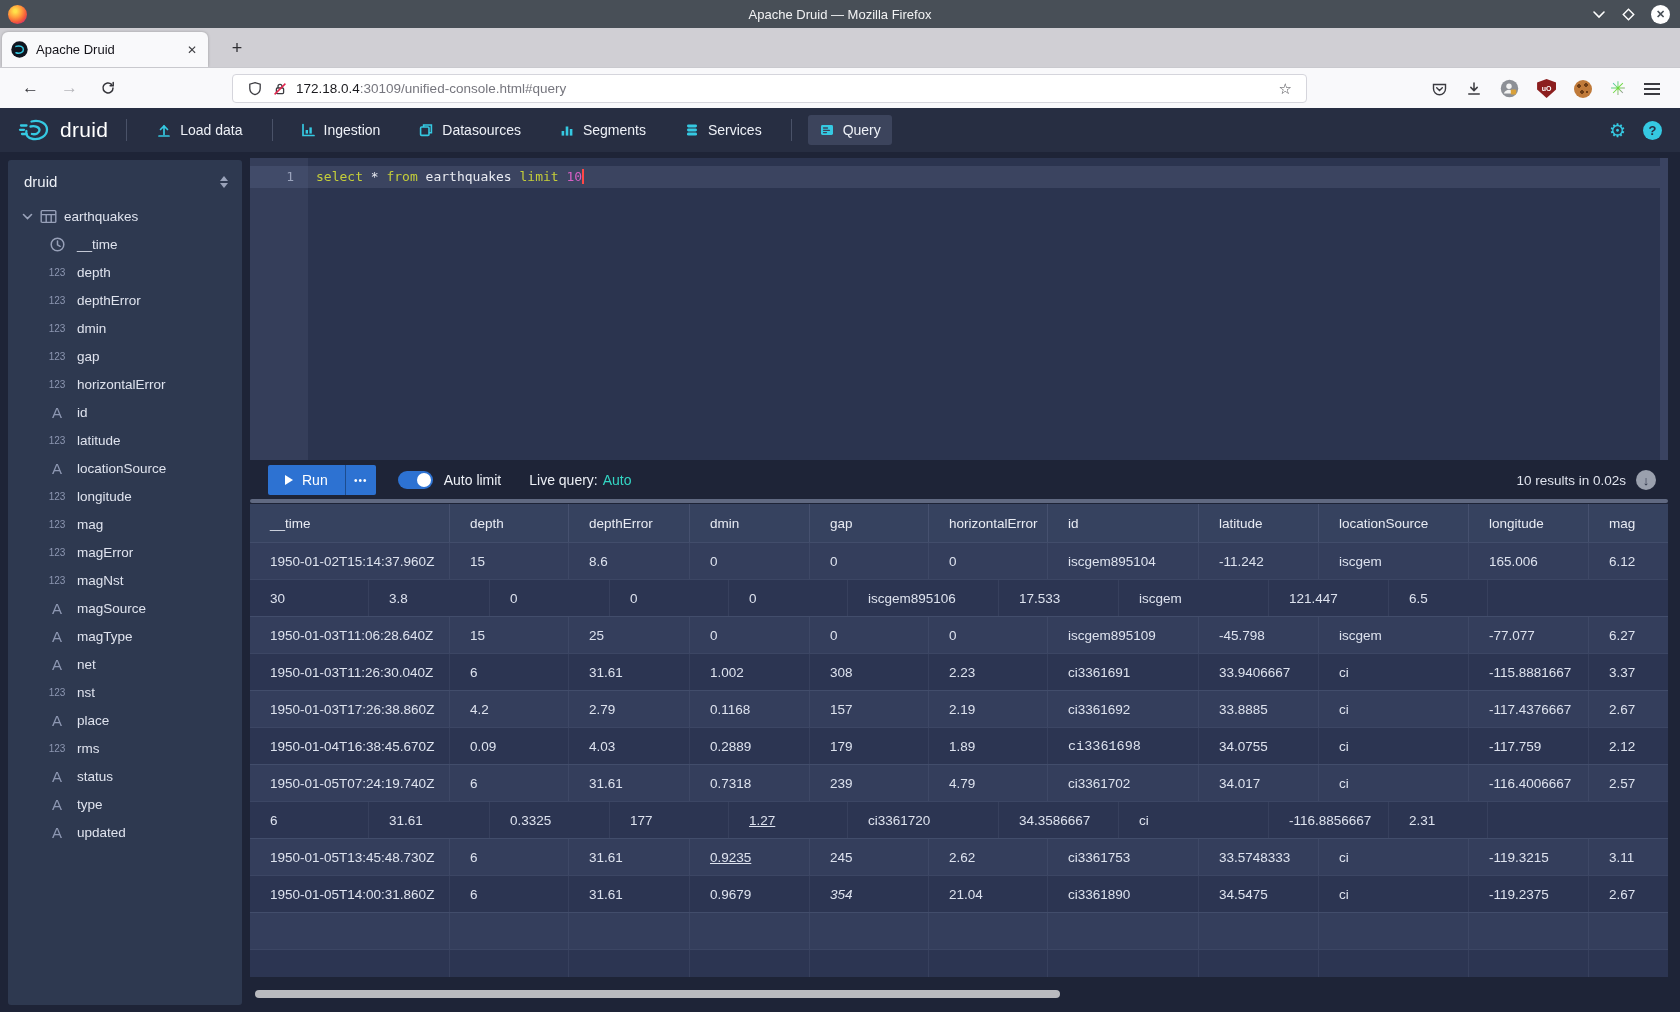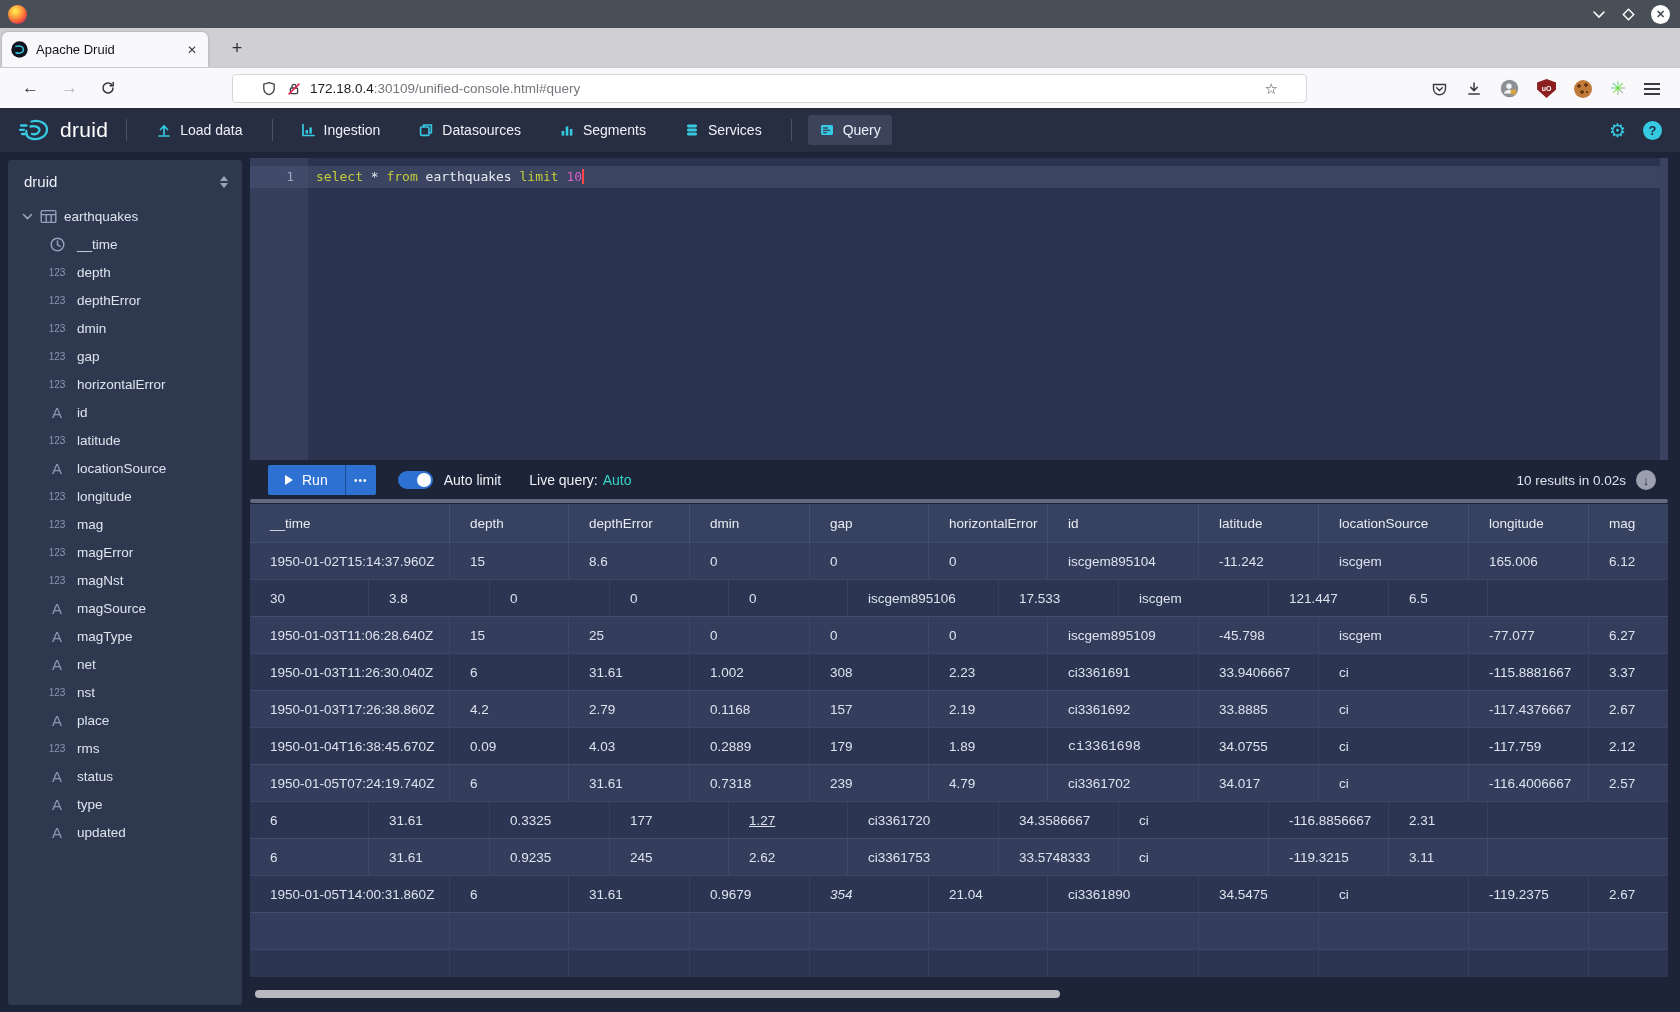--- a/index.html
+++ b/index.html
@@ -27,21 +27,21 @@
   .newtab { position:absolute; left:222px; top:6px; width:30px; height:28px; display:flex;
             align-items:center; justify-content:center; font-size:18px; color:#2f2f33; }
 
   
   .navbar { position:absolute; left:0; top:67px; width:1680px; height:41px; background:#f9f9fb;
             border-top:1px solid #c9c9ce; display:flex; align-items:center; }
   .nav-btn { font-size:17px; color:#35353a; margin-left:22px; display:flex; align-items:center; }
   .nav-btn.disabled { color:#b6b6bb; }
   .urlbox { position:absolute; left:232px; top:6px; width:1075px; height:29px; background:#fff;
             border:1px solid #d5d5dc; border-radius:4px; display:flex; align-items:center;
-            font-size:13.5px; padding:0 28px; }
+            font-size:13.5px; padding:0 14px; }
   .url-host { color:#1b1b1f; margin-left:8px; }
   .url-rest { color:#76767e; }
   .url-star { margin-left:auto; font-size:15px; color:#45454a; }
   .toolbar-icons { position:absolute; right:20px; top:6px; height:29px; display:flex; align-items:center; gap:18px; }
   .ticon { display:flex; align-items:center; justify-content:center; }
   .ublock { width:19px; height:19px; background:#8c1f1f; color:#fff; font-size:7px; font-weight:bold;
             display:flex; align-items:center; justify-content:center;
             clip-path:polygon(50% 0,100% 18%,100% 55%,50% 100%,0 55%,0 18%); }
   .cookie { width:18px; height:18px; border-radius:50%; background:#c07a3a;
             background-image:radial-gradient(circle 2px at 5px 6px,#6e3d16 98%,transparent),
@@ -130,20 +130,21 @@
         white-space:nowrap; overflow:hidden; flex:none; }
   .hscroll { position:absolute; left:255px; top:990px; width:805px; height:8px; background:#b9babf; border-radius:4px; }
 
   svg { display:block; }
 </style>
 </head>
 <body>
 
 <div class="titlebar">
   <div class="fx-logo"></div>
+  <div class="titlebar-title">Apache Druid — Mozilla Firefox</div>
   <div class="win-controls">
     <span class="win-glyph">
       <svg width="14" height="9" viewBox="0 0 14 9">
           <path d="M2 2l5 5 5-5" stroke="#fff" stroke-width="1.6" fill="none" stroke-linecap="round"></path>
         </svg>
     </span>
     <span class="win-glyph">
       <svg width="13" height="13" viewBox="0 0 13 13">
           <rect x="2.8" y="2.8" width="7.4" height="7.4" transform="rotate(45 6.5 6.5)" stroke="#fff" stroke-width="1.4" fill="none"></rect>
         </svg>
@@ -599,23 +600,24 @@
         <div class="td" style="width: 120px;">0.3325</div>
         <div class="td" style="width: 119px;">177</div>
         <div class="td" style="width: 119px; text-decoration: underline;">1.27</div>
         <div class="td" style="width: 151px;">ci3361720</div>
         <div class="td" style="width: 120px;">34.3586667</div>
         <div class="td" style="width: 150px;">ci</div>
         <div class="td" style="width: 120px;">-116.8856667</div>
         <div class="td" style="width: 99px;">2.31</div>
       </div>
       <div class="trow odd">
+        <div class="td" style="width: 200px;">1950-01-05T13:45:48.730Z</div>
         <div class="td" style="width: 119px;">6</div>
         <div class="td" style="width: 121px;">31.61</div>
-        <div class="td" style="width: 120px;">0.9235</div>
+        <div class="td" style="width: 120px; text-decoration: underline;">0.9235</div>
         <div class="td" style="width: 119px;">245</div>
         <div class="td" style="width: 119px;">2.62</div>
         <div class="td" style="width: 151px;">ci3361753</div>
         <div class="td" style="width: 120px;">33.5748333</div>
         <div class="td" style="width: 150px;">ci</div>
         <div class="td" style="width: 120px;">-119.3215</div>
         <div class="td" style="width: 99px;">3.11</div>
       </div>
       <div class="trow even">
         <div class="td" style="width: 200px;">1950-01-05T14:00:31.860Z</div>

